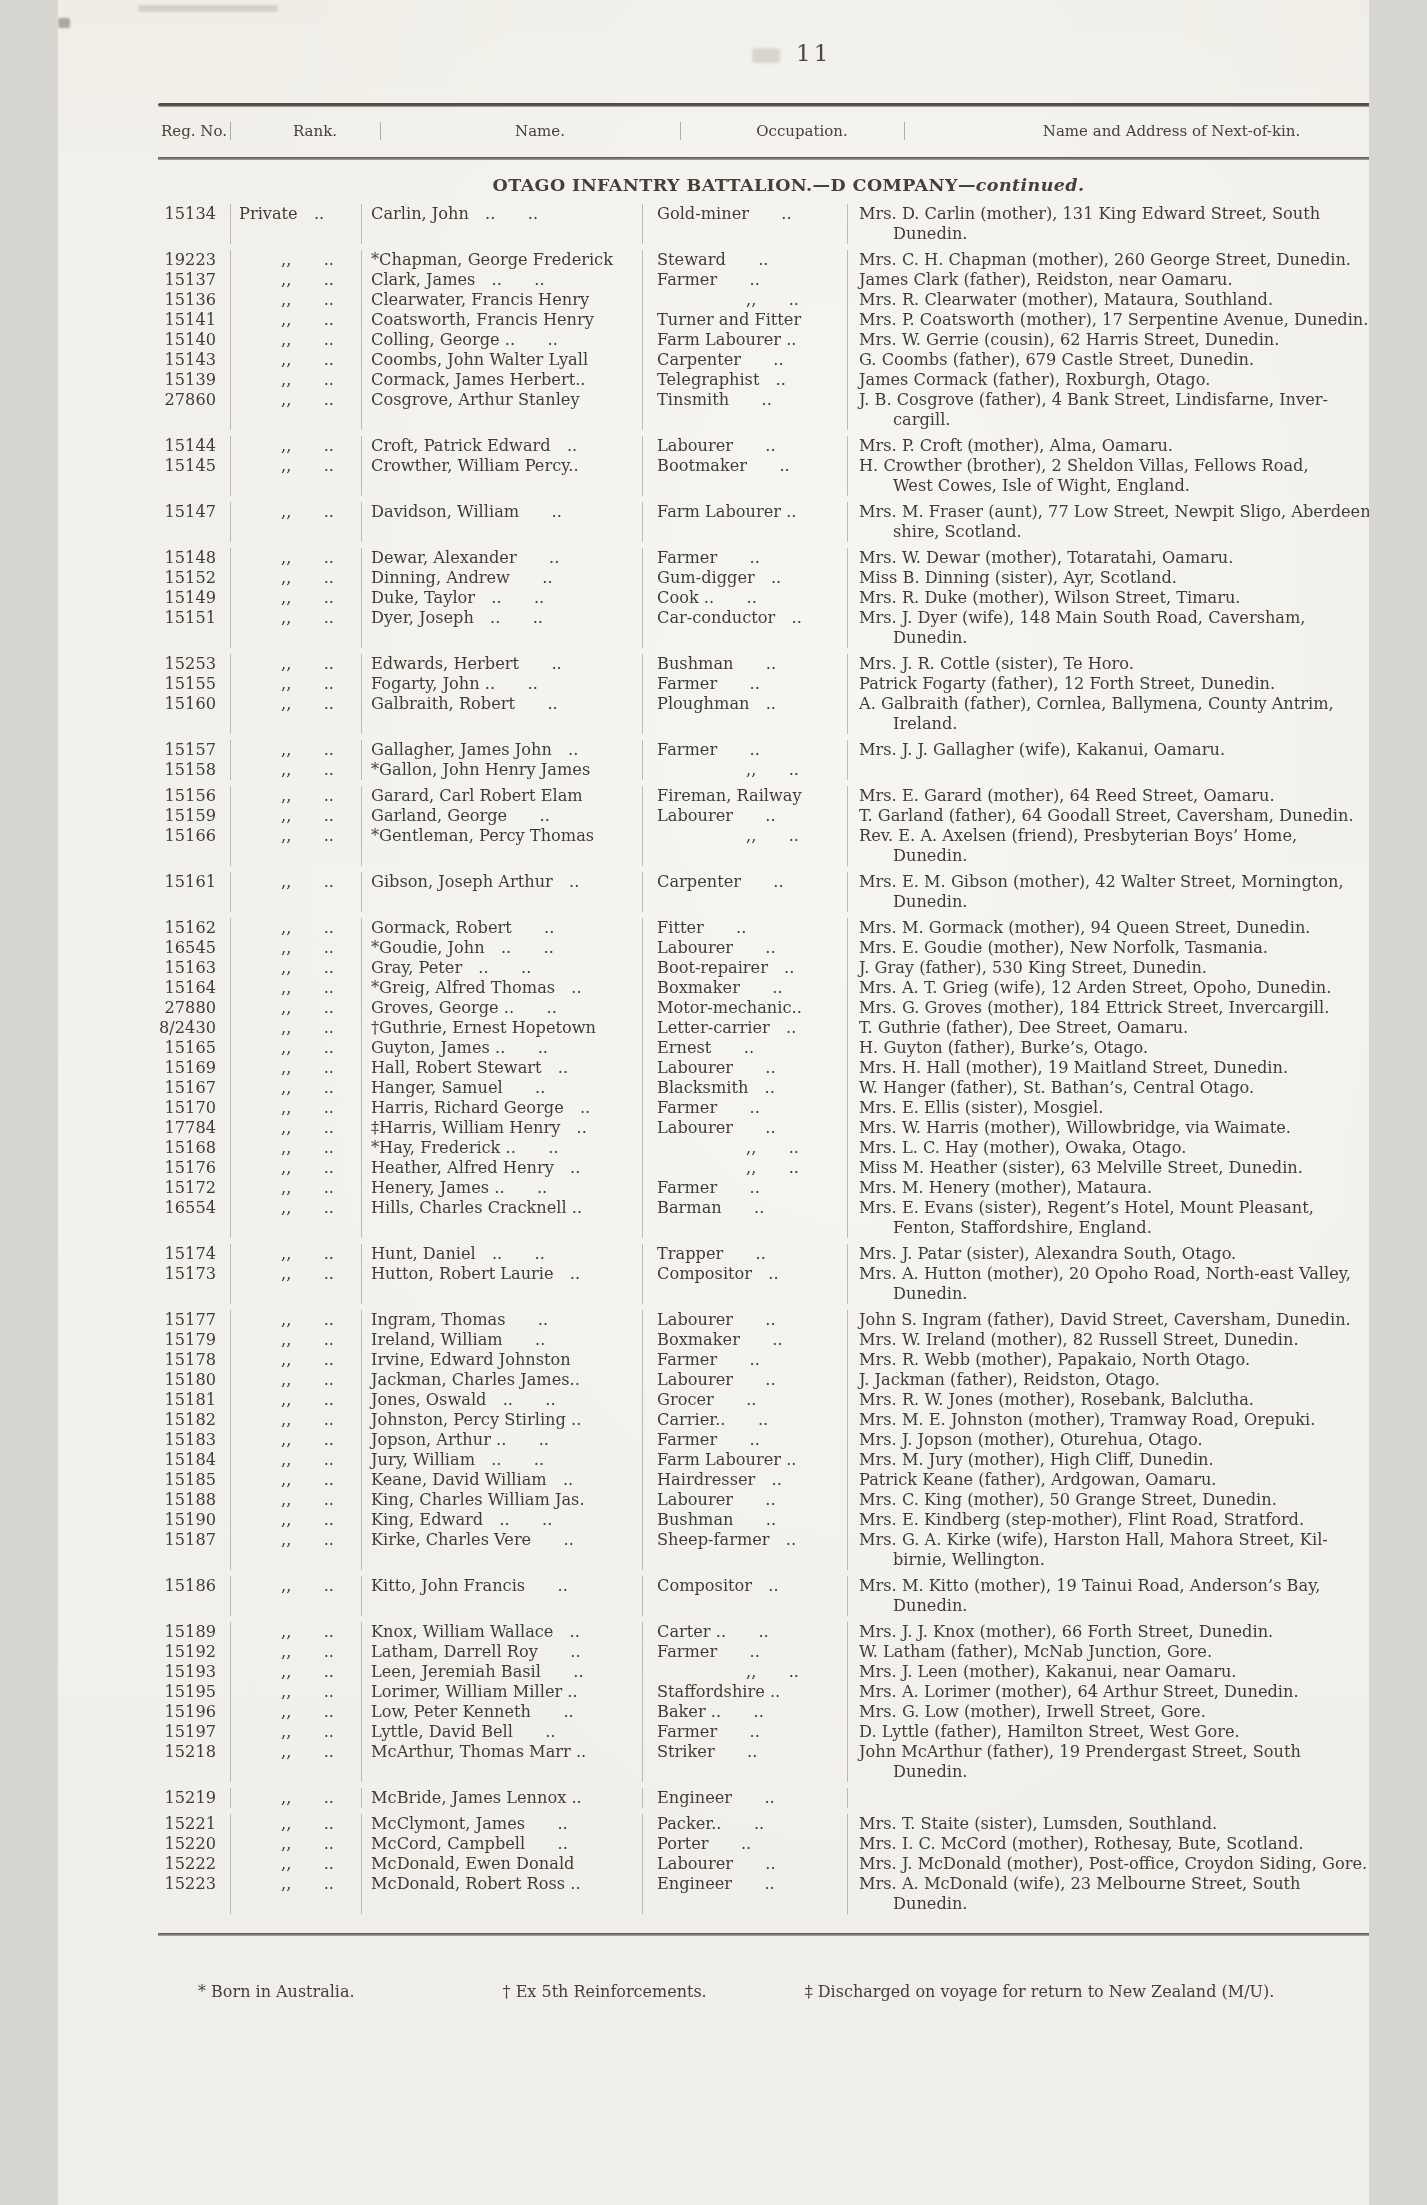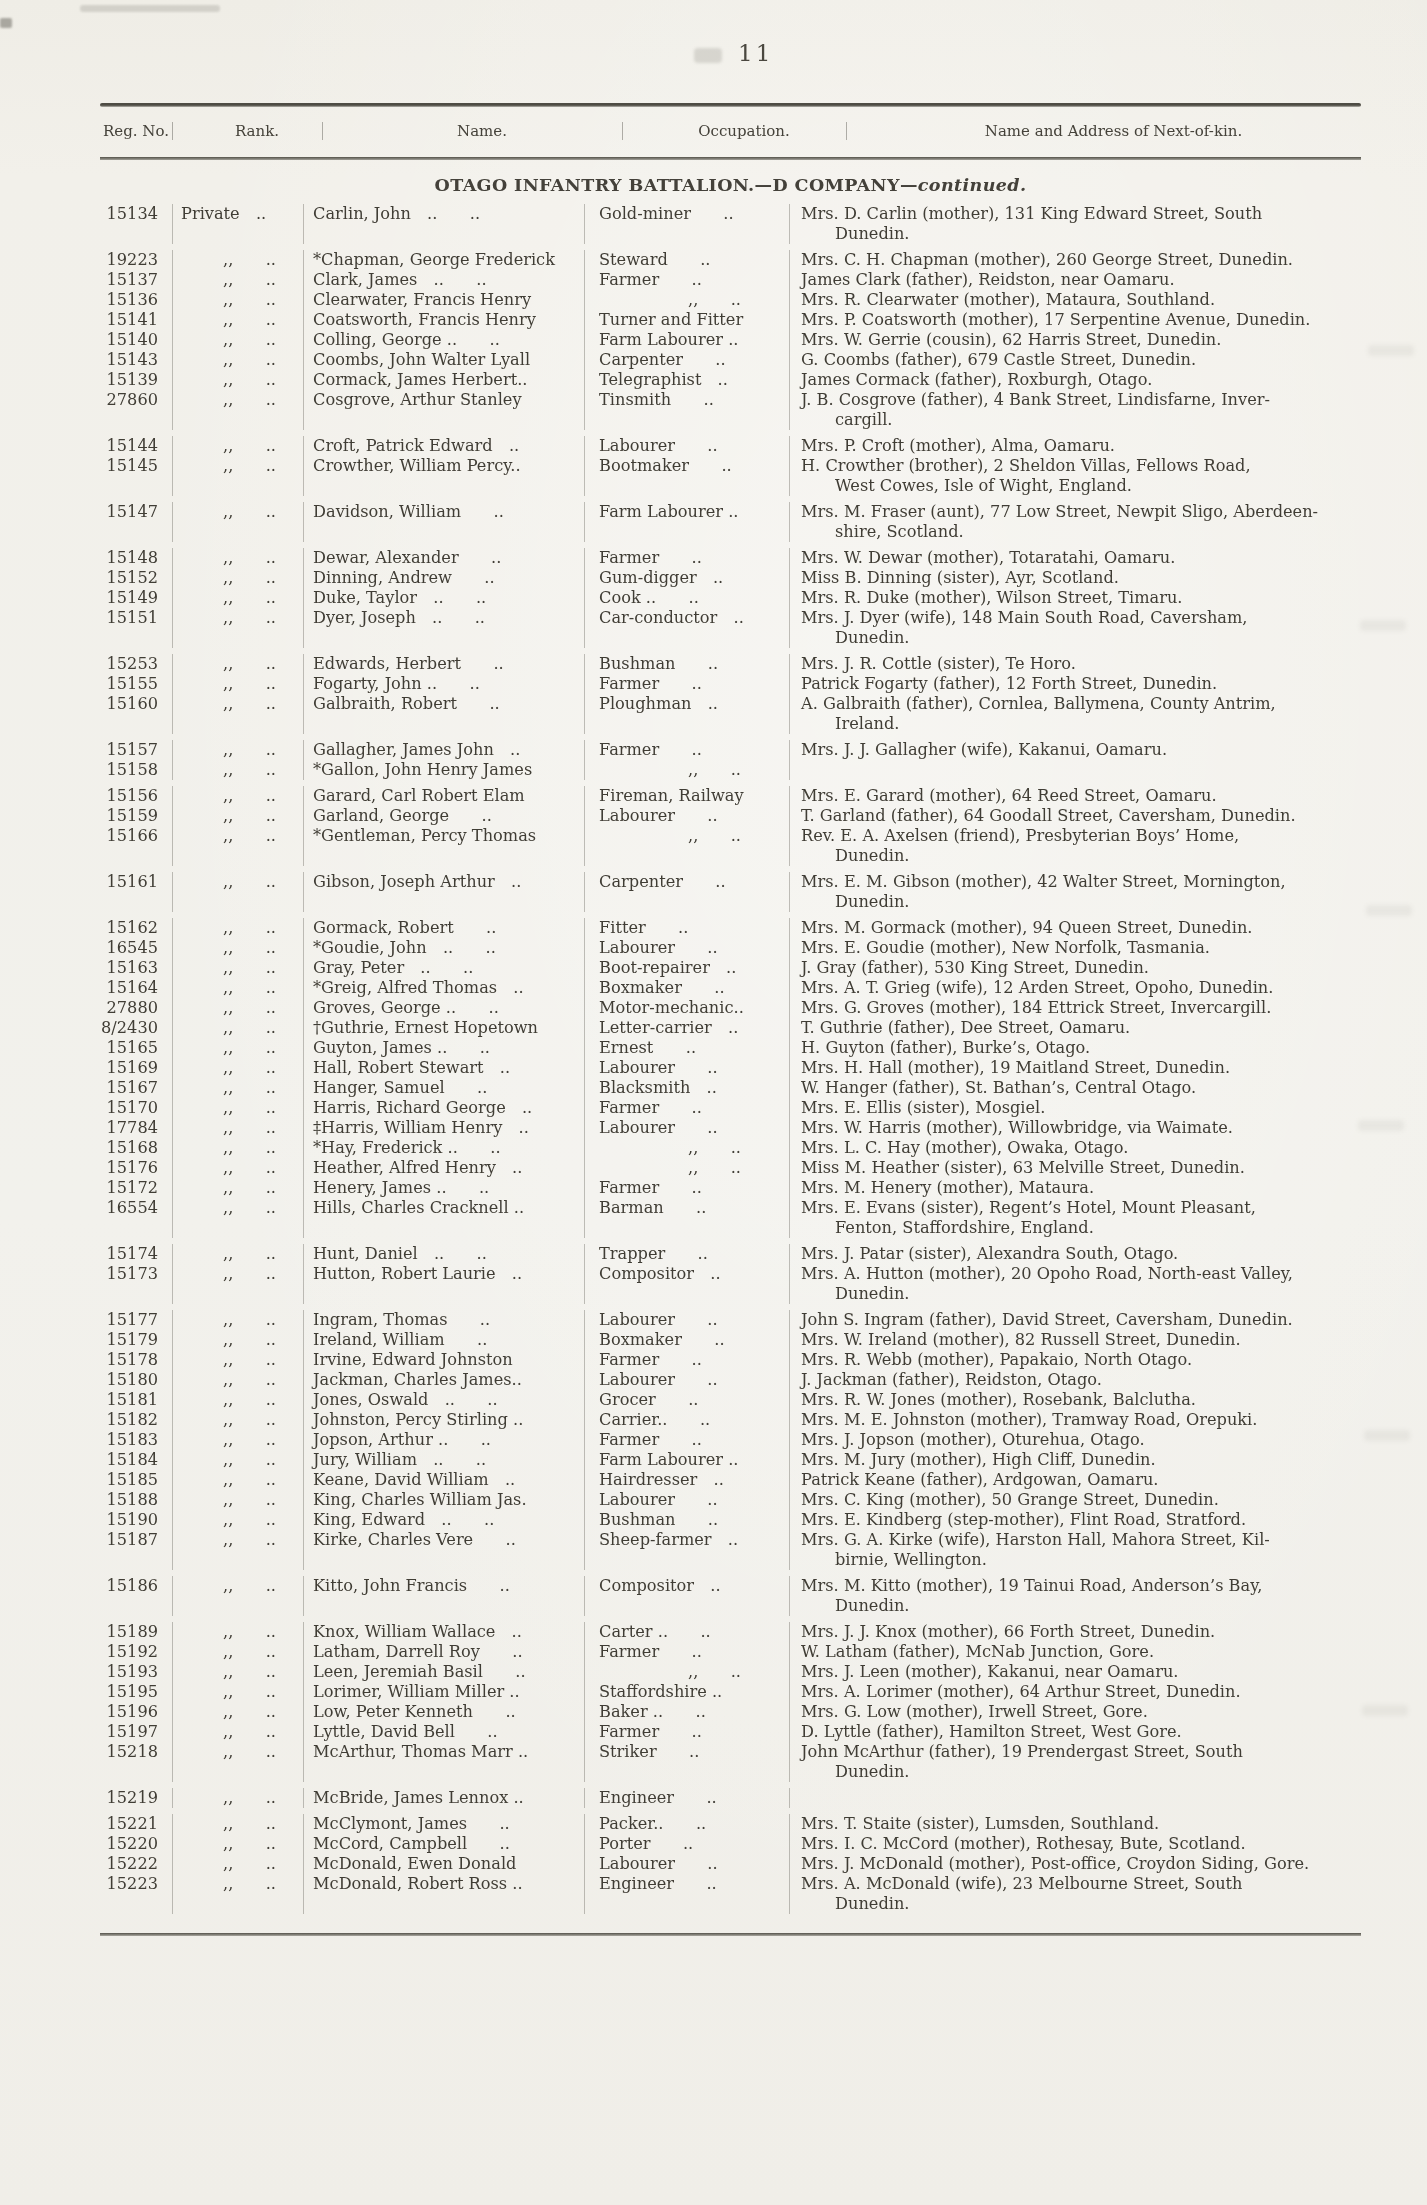--- a/index.html
+++ b/index.html
@@ -1,17 +1,17 @@
 <!DOCTYPE html>
 <html><head>
 <meta charset="utf-8">
 <style>
   html,body { margin:0; padding:0; background:#d8d6d0; }
   .page {
-    position:relative; width:1427px; height:2205px; margin:0 auto;
+    position:relative; width:1311px; height:2205px; margin:0 auto;
     background:
       radial-gradient(ellipse at 60% 30%, rgba(255,255,255,.35), rgba(0,0,0,0) 60%),
       linear-gradient(180deg, #efede6 0%, #f2f0ea 8%, #f2f1ec 55%, #f0eee8 100%);
     font-family:"DejaVu Serif", "Liberation Serif", serif;
     color:#403d35; overflow:hidden;
   }
   .artifact { position:absolute; pointer-events:none; }
   .corner   { left:80px; top:5px; width:140px; height:7px; background:#6f6d66; opacity:.22; filter:blur(1px); border-radius:3px; }
   .edge     { left:0; top:18px; width:12px; height:10px; background:#55534b; opacity:.45; filter:blur(1px); border-radius:2px; }
   .smudge   { left:694px; top:48px; width:28px; height:15px; background:#6a685f; opacity:.2; filter:blur(1.5px); border-radius:4px; }
@@ -571,14 +571,19 @@
     <div class="c-rank ditto">,,  ..</div>
     <div class="c-name">McDonald, Robert Ross ..</div>
     <div class="c-occ">Engineer  ..</div>
     <div class="c-kin">Mrs. A. McDonald (wife), 23 Melbourne Street, South
 Dunedin.</div>
   </div>
       </div>
 
     <div class="rule rule-bottom"></div>
 
+    <div class="footnotes">
+      <span class="fn fn1">* Born in Australia.</span>
+      <span class="fn fn2">† Ex 5th Reinforcements.</span>
+      <span class="fn fn3">‡ Discharged on voyage for return to New Zealand (M/U).</span>
+    </div>
   </div>
 </div>
 
 </body></html>

